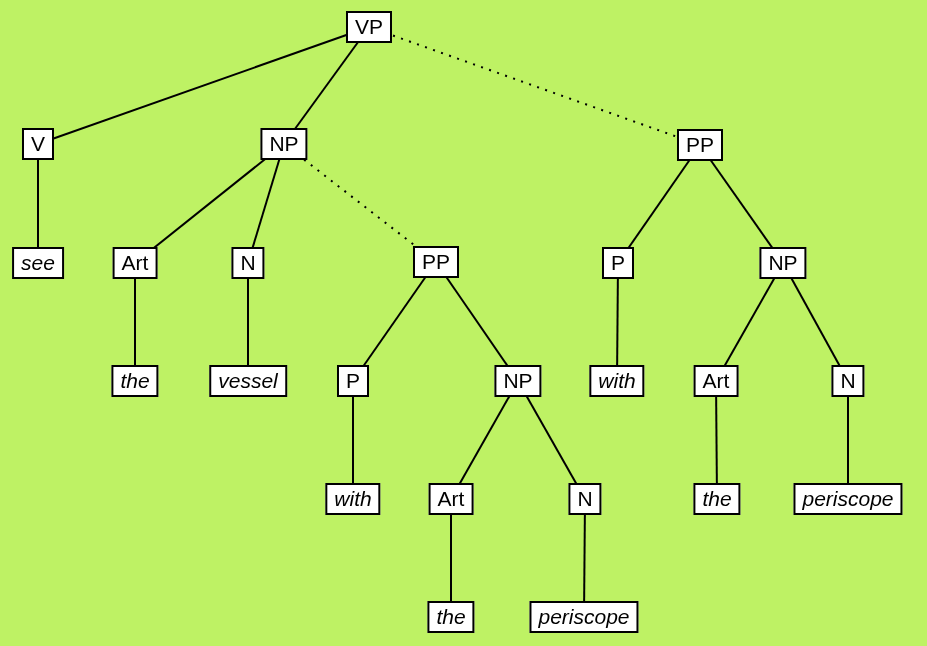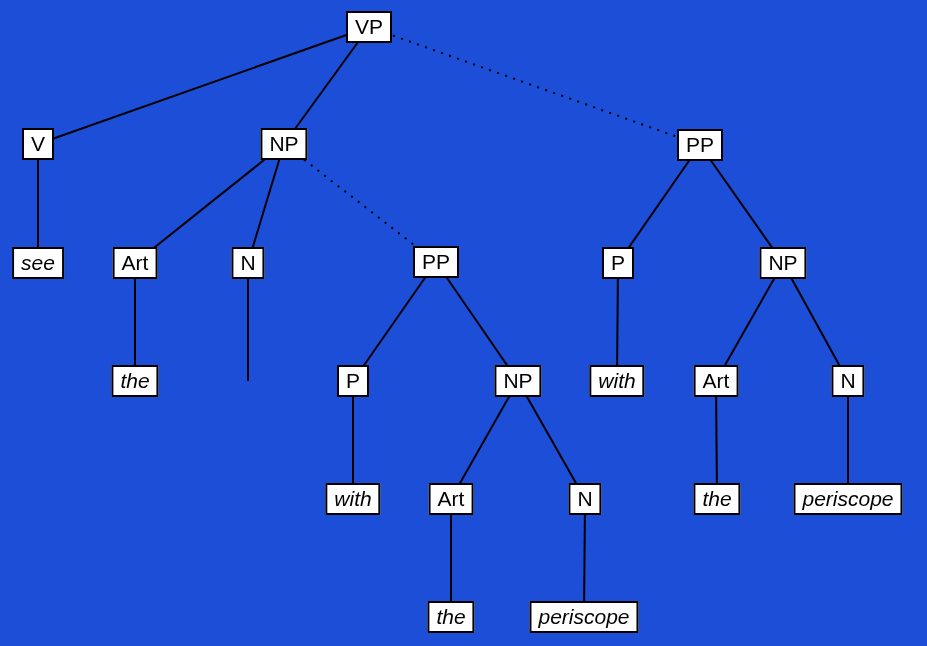--- a/index.html
+++ b/index.html
@@ -44,21 +44,21 @@
     text-align: center;
   }
   .node.leaf {
     font-style: italic;
     text-align: right;
   }
 </style>
 </head>
 <body>
 
-<div class="canvas" style="background: #1d4ed8;">
+<div class="canvas" style="background: #bef264;">
   <svg class="edges-layer" width="927" height="646" viewBox="0 0 927 646" xmlns="http://www.w3.org/2000/svg">
       <line x1="369" y1="27" x2="38" y2="144" stroke="#000000" stroke-width="2"></line>
       <line x1="369" y1="27" x2="284" y2="144" stroke="#000000" stroke-width="2"></line>
       <line x1="369" y1="27" x2="700" y2="145" stroke="#000000" stroke-width="2" stroke-dasharray="2 6.5"></line>
       <line x1="38" y1="144" x2="38" y2="263" stroke="#000000" stroke-width="2"></line>
       <line x1="284" y1="144" x2="135" y2="263" stroke="#000000" stroke-width="2"></line>
       <line x1="284" y1="144" x2="248" y2="263" stroke="#000000" stroke-width="2"></line>
       <line x1="284" y1="144" x2="436" y2="262" stroke="#000000" stroke-width="2" stroke-dasharray="2 6.5"></line>
       <line x1="135" y1="263" x2="135" y2="381" stroke="#000000" stroke-width="2"></line>
       <line x1="248" y1="263" x2="248" y2="381" stroke="#000000" stroke-width="2"></line>
@@ -82,20 +82,21 @@
       <div class="node" style="left: 38px; top: 144px; background: rgb(255, 255, 255); border-color: rgb(0, 0, 0); color: rgb(0, 0, 0);">V</div>
       <div class="node" style="left: 284px; top: 144px; background: rgb(255, 255, 255); border-color: rgb(0, 0, 0); color: rgb(0, 0, 0);">NP</div>
       <div class="node" style="left: 700px; top: 145px; background: rgb(255, 255, 255); border-color: rgb(0, 0, 0); color: rgb(0, 0, 0);">PP</div>
       <div class="node leaf" style="left: 38px; top: 263px; background: rgb(255, 255, 255); border-color: rgb(0, 0, 0); color: rgb(0, 0, 0);">see</div>
       <div class="node" style="left: 135px; top: 263px; background: rgb(255, 255, 255); border-color: rgb(0, 0, 0); color: rgb(0, 0, 0);">Art</div>
       <div class="node" style="left: 248px; top: 263px; background: rgb(255, 255, 255); border-color: rgb(0, 0, 0); color: rgb(0, 0, 0);">N</div>
       <div class="node" style="left: 436px; top: 262px; background: rgb(255, 255, 255); border-color: rgb(0, 0, 0); color: rgb(0, 0, 0);">PP</div>
       <div class="node" style="left: 618px; top: 263px; background: rgb(255, 255, 255); border-color: rgb(0, 0, 0); color: rgb(0, 0, 0);">P</div>
       <div class="node" style="left: 783px; top: 263px; background: rgb(255, 255, 255); border-color: rgb(0, 0, 0); color: rgb(0, 0, 0);">NP</div>
       <div class="node leaf" style="left: 135px; top: 381px; background: rgb(255, 255, 255); border-color: rgb(0, 0, 0); color: rgb(0, 0, 0);">the</div>
+      <div class="node leaf" style="left: 248px; top: 381px; background: rgb(255, 255, 255); border-color: rgb(0, 0, 0); color: rgb(0, 0, 0);">vessel</div>
       <div class="node" style="left: 353px; top: 381px; background: rgb(255, 255, 255); border-color: rgb(0, 0, 0); color: rgb(0, 0, 0);">P</div>
       <div class="node" style="left: 518px; top: 381px; background: rgb(255, 255, 255); border-color: rgb(0, 0, 0); color: rgb(0, 0, 0);">NP</div>
       <div class="node leaf" style="left: 617px; top: 381px; background: rgb(255, 255, 255); border-color: rgb(0, 0, 0); color: rgb(0, 0, 0);">with</div>
       <div class="node" style="left: 716px; top: 381px; background: rgb(255, 255, 255); border-color: rgb(0, 0, 0); color: rgb(0, 0, 0);">Art</div>
       <div class="node" style="left: 848px; top: 381px; background: rgb(255, 255, 255); border-color: rgb(0, 0, 0); color: rgb(0, 0, 0);">N</div>
       <div class="node leaf" style="left: 353px; top: 499px; background: rgb(255, 255, 255); border-color: rgb(0, 0, 0); color: rgb(0, 0, 0);">with</div>
       <div class="node" style="left: 451px; top: 499px; background: rgb(255, 255, 255); border-color: rgb(0, 0, 0); color: rgb(0, 0, 0);">Art</div>
       <div class="node" style="left: 585px; top: 499px; background: rgb(255, 255, 255); border-color: rgb(0, 0, 0); color: rgb(0, 0, 0);">N</div>
       <div class="node leaf" style="left: 717px; top: 499px; background: rgb(255, 255, 255); border-color: rgb(0, 0, 0); color: rgb(0, 0, 0);">the</div>
       <div class="node leaf" style="left: 848px; top: 499px; background: rgb(255, 255, 255); border-color: rgb(0, 0, 0); color: rgb(0, 0, 0);">periscope</div>

